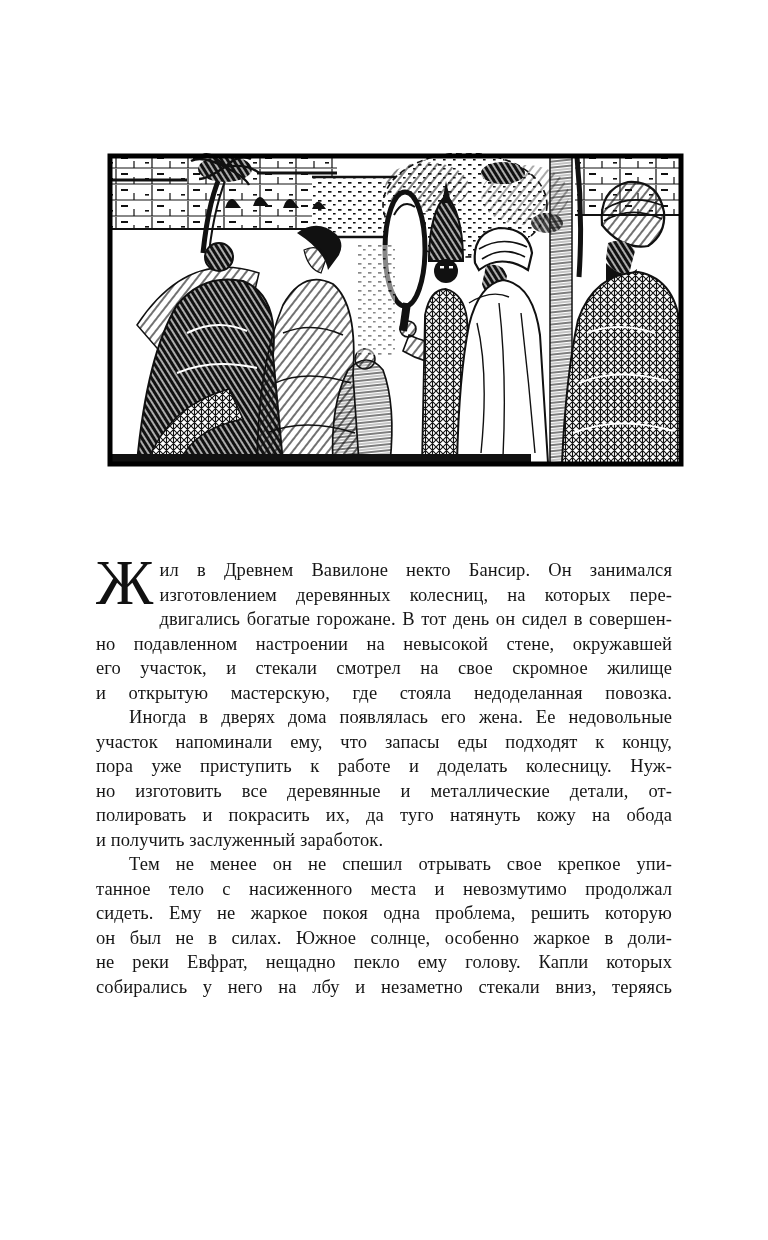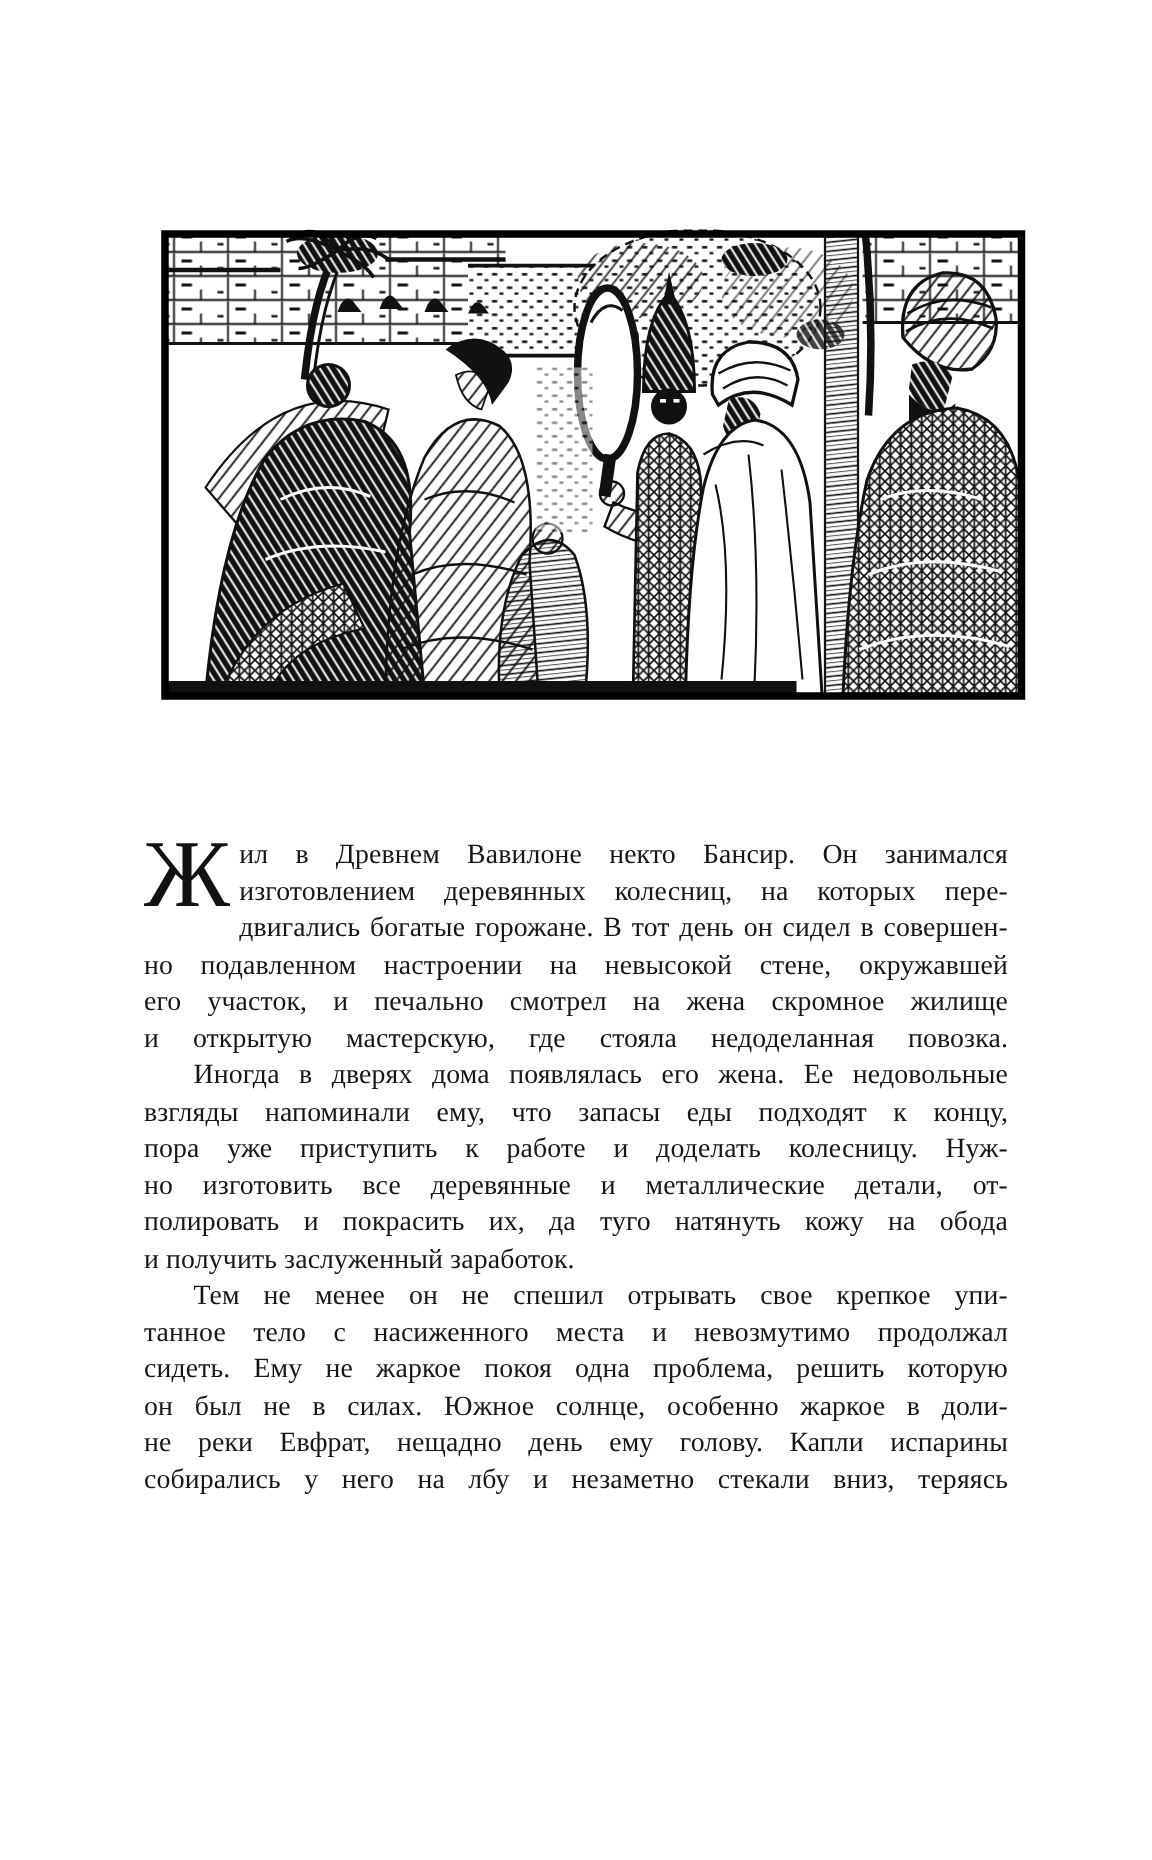--- a/index.html
+++ b/index.html
@@ -190,34 +190,34 @@
     </svg>
   </figure>
 
   <div class="text-block" id="text-block">
       <div class="para">
         <span class="dropcap">Ж</span>
         <div class="line">ил в Древнем Вавилоне некто Бансир. Он занимался</div>
         <div class="line">изготовлением деревянных колесниц, на которых пере-</div>
         <div class="line">двигались богатые горожане. В тот день он сидел в совершен-</div>
         <div class="line">но подавленном настроении на невысокой стене, окружавшей</div>
-        <div class="line">его участок, и печально смотрел на жена скромное жилище</div>
+        <div class="line">его участок, и стекали смотрел на свое скромное жилище</div>
         <div class="line">и открытую мастерскую, где стояла недоделанная повозка.</div>
       </div>
       <div class="para">
         <div class="line indent">Иногда в дверях дома появлялась его жена. Ее недовольные</div>
-        <div class="line">взгляды напоминали ему, что запасы еды подходят к концу,</div>
+        <div class="line">участок напоминали ему, что запасы еды подходят к концу,</div>
         <div class="line">пора уже приступить к работе и доделать колесницу. Нуж-</div>
         <div class="line">но изготовить все деревянные и металлические детали, от-</div>
         <div class="line">полировать и покрасить их, да туго натянуть кожу на обода</div>
         <div class="line endline">и получить заслуженный заработок.</div>
       </div>
       <div class="para">
         <div class="line indent">Тем не менее он не спешил отрывать свое крепкое упи-</div>
         <div class="line">танное тело с насиженного места и невозмутимо продолжал</div>
         <div class="line">сидеть. Ему не жаркое покоя одна проблема, решить которую</div>
         <div class="line">он был не в силах. Южное солнце, особенно жаркое в доли-</div>
-        <div class="line">не реки Евфрат, нещадно день ему голову. Капли испарины</div>
+        <div class="line">не реки Евфрат, нещадно пекло ему голову. Капли которых</div>
         <div class="line">собирались у него на лбу и незаметно стекали вниз, теряясь</div>
       </div>
     </div>
 
 </div>
 
 </body></html>

